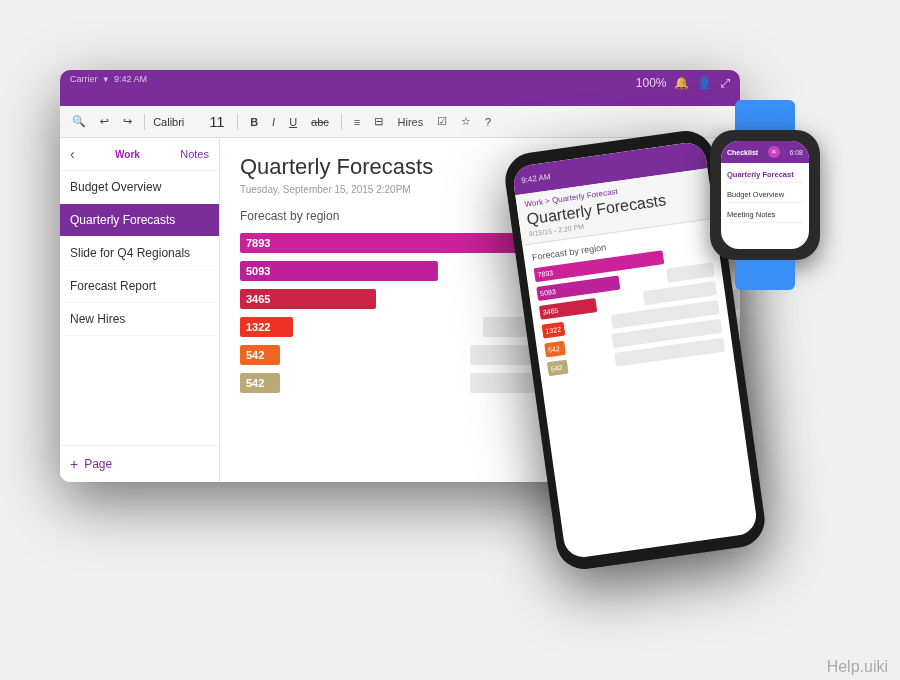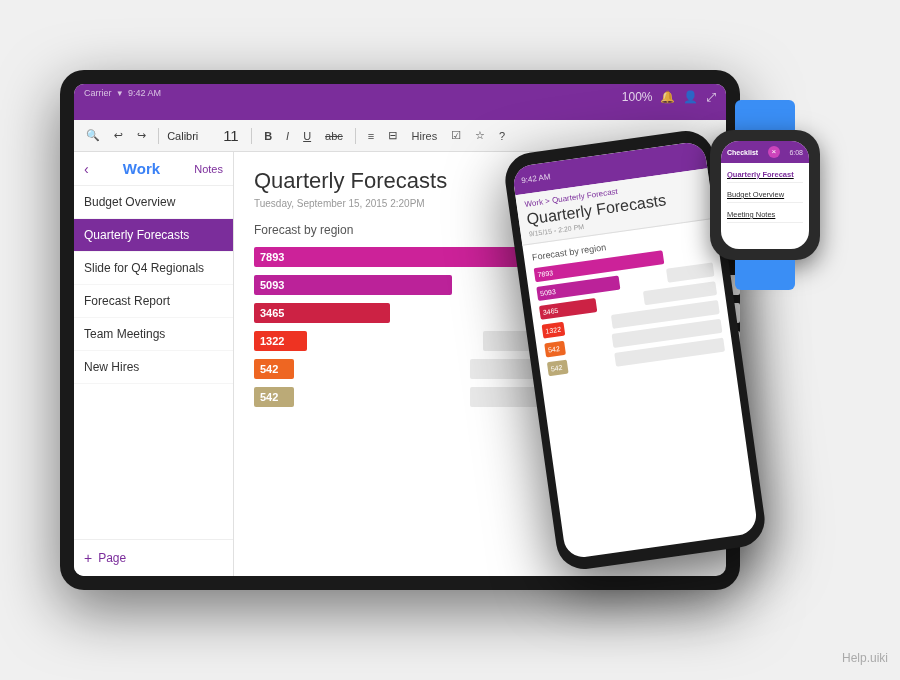--- a/index.html
+++ b/index.html
@@ -11,28 +11,27 @@
       align-items: center;
       justify-content: center;
       font-family: -apple-system, 'Segoe UI', sans-serif;
       overflow: hidden;
       position: relative;
     }
 
     
     .tablet {
       width: 680px;
-      height: 520px;
+      height: 412px;
       background: #1a1a1a;
       border-radius: 24px;
       position: absolute;
       left: 60px;
       top: 70px;
       box-shadow: 0 20px 60px rgba(0,0,0,0.5);
-      padding: 14px;
     }
     .tablet-screen {
       width: 100%;
       height: 100%;
       background: #fff;
       border-radius: 10px;
       overflow: hidden;
       display: flex;
       flex-direction: column;
     }
@@ -135,23 +134,23 @@
       flex-direction: column;
     }
     .sidebar-header {
       display: flex;
       align-items: center;
       justify-content: space-between;
       padding: 8px 10px;
       border-bottom: 1px solid #eee;
     }
     .sidebar-header-title {
-      font-size: 15px;
+      font-size: 10px;
       font-weight: 600;
-      color: #3b82f6;
+      color: #a21caf;
     }
     .sidebar-edit {
       font-size: 11px;
       color: #7B2D9B;
       cursor: pointer;
     }
     .sidebar-back {
       color: #7B2D9B;
       font-size: 14px;
       cursor: pointer;
@@ -398,21 +397,20 @@
       color: #fff;
       font-size: 8px;
       line-height: 1;
     }
     .watch-content {
       flex: 1;
       padding: 4px 6px;
       display: flex;
       flex-direction: column;
       gap: 4px;
-      text-decoration: underline;
     }
     .watch-item {
       font-size: 7.5px;
       color: #333;
       padding: 3px 0;
       border-bottom: 1px solid #eee;
     }
     .watch-item.active {
       color: #7B2D9B;
       font-weight: 600;
@@ -420,23 +418,23 @@
     .watch-band-bottom {
       width: 60px;
       height: 30px;
       background: #3A8EF5;
       border-radius: 0 0 6px 6px;
       margin: 0 auto;
     }
 
     .helpuiki {
       position: absolute;
-      bottom: 15px;
+      bottom: 4px;
       right: 12px;
-      font-size: 12px;
+      font-size: 16px;
       color: #aaa;
       margin-left: 40px;
     }
   </style>
 </head>
 <body>
 
 <div class="tablet">
   <div class="tablet-screen">
 
@@ -480,21 +478,20 @@
       <div class="sidebar">
         <div class="sidebar-header">
           <span class="sidebar-back">‹</span>
           <span class="sidebar-header-title">Work</span>
           <span class="sidebar-edit">Notes</span>
         </div>
         <div class="sidebar-item">Budget Overview</div>
         <div class="sidebar-item active">Quarterly Forecasts</div>
         <div class="sidebar-item">Slide for Q4 Regionals</div>
         <div class="sidebar-item">Forecast Report</div>
-        <div class="sidebar-item">Team Meetings</div>
         <div class="sidebar-item">New Hires</div>
         <div class="sidebar-footer">
           <span style="color:#7B2D9B;font-size:14px;">+</span>
           <span class="sidebar-footer-text">Page</span>
         </div>
       </div>
 
       <div class="content-area">
         <div class="page-title">Quarterly Forecasts</div>
         <div class="page-date">Tuesday, September 15, 2015  2:20PM</div>

